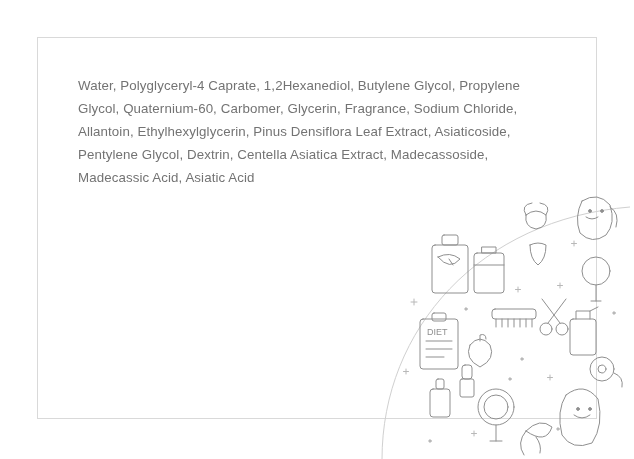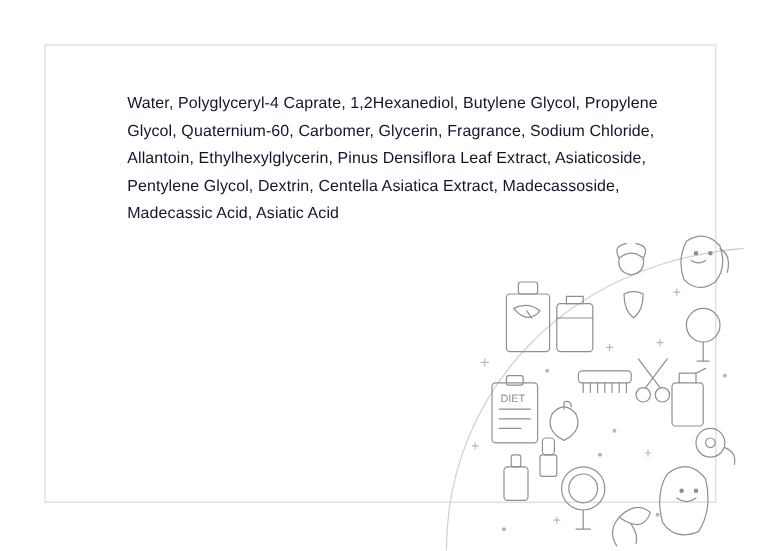--- a/index.html
+++ b/index.html
@@ -36,31 +36,30 @@
   }
 
   
   #ingredients {
     position: absolute;
     left: 78px;
     top: 74px;
     width: 452px;
     font-size: 13.3px;
     line-height: 23px;
-    color: #0f172a;
+    color: #737373;
     letter-spacing: 0.1px;
     white-space: pre-wrap;
     z-index: 5;
-    margin-left: 28px;
   }
 
   
   #illustration {
     position: absolute;
-    right: 14px;
+    right: 4px;
     bottom: 0;
     width: 260px;
     height: 280px;
     overflow: hidden;
     z-index: 2;
   }
   #illustration svg {
     display: block;
   }
 </style>

